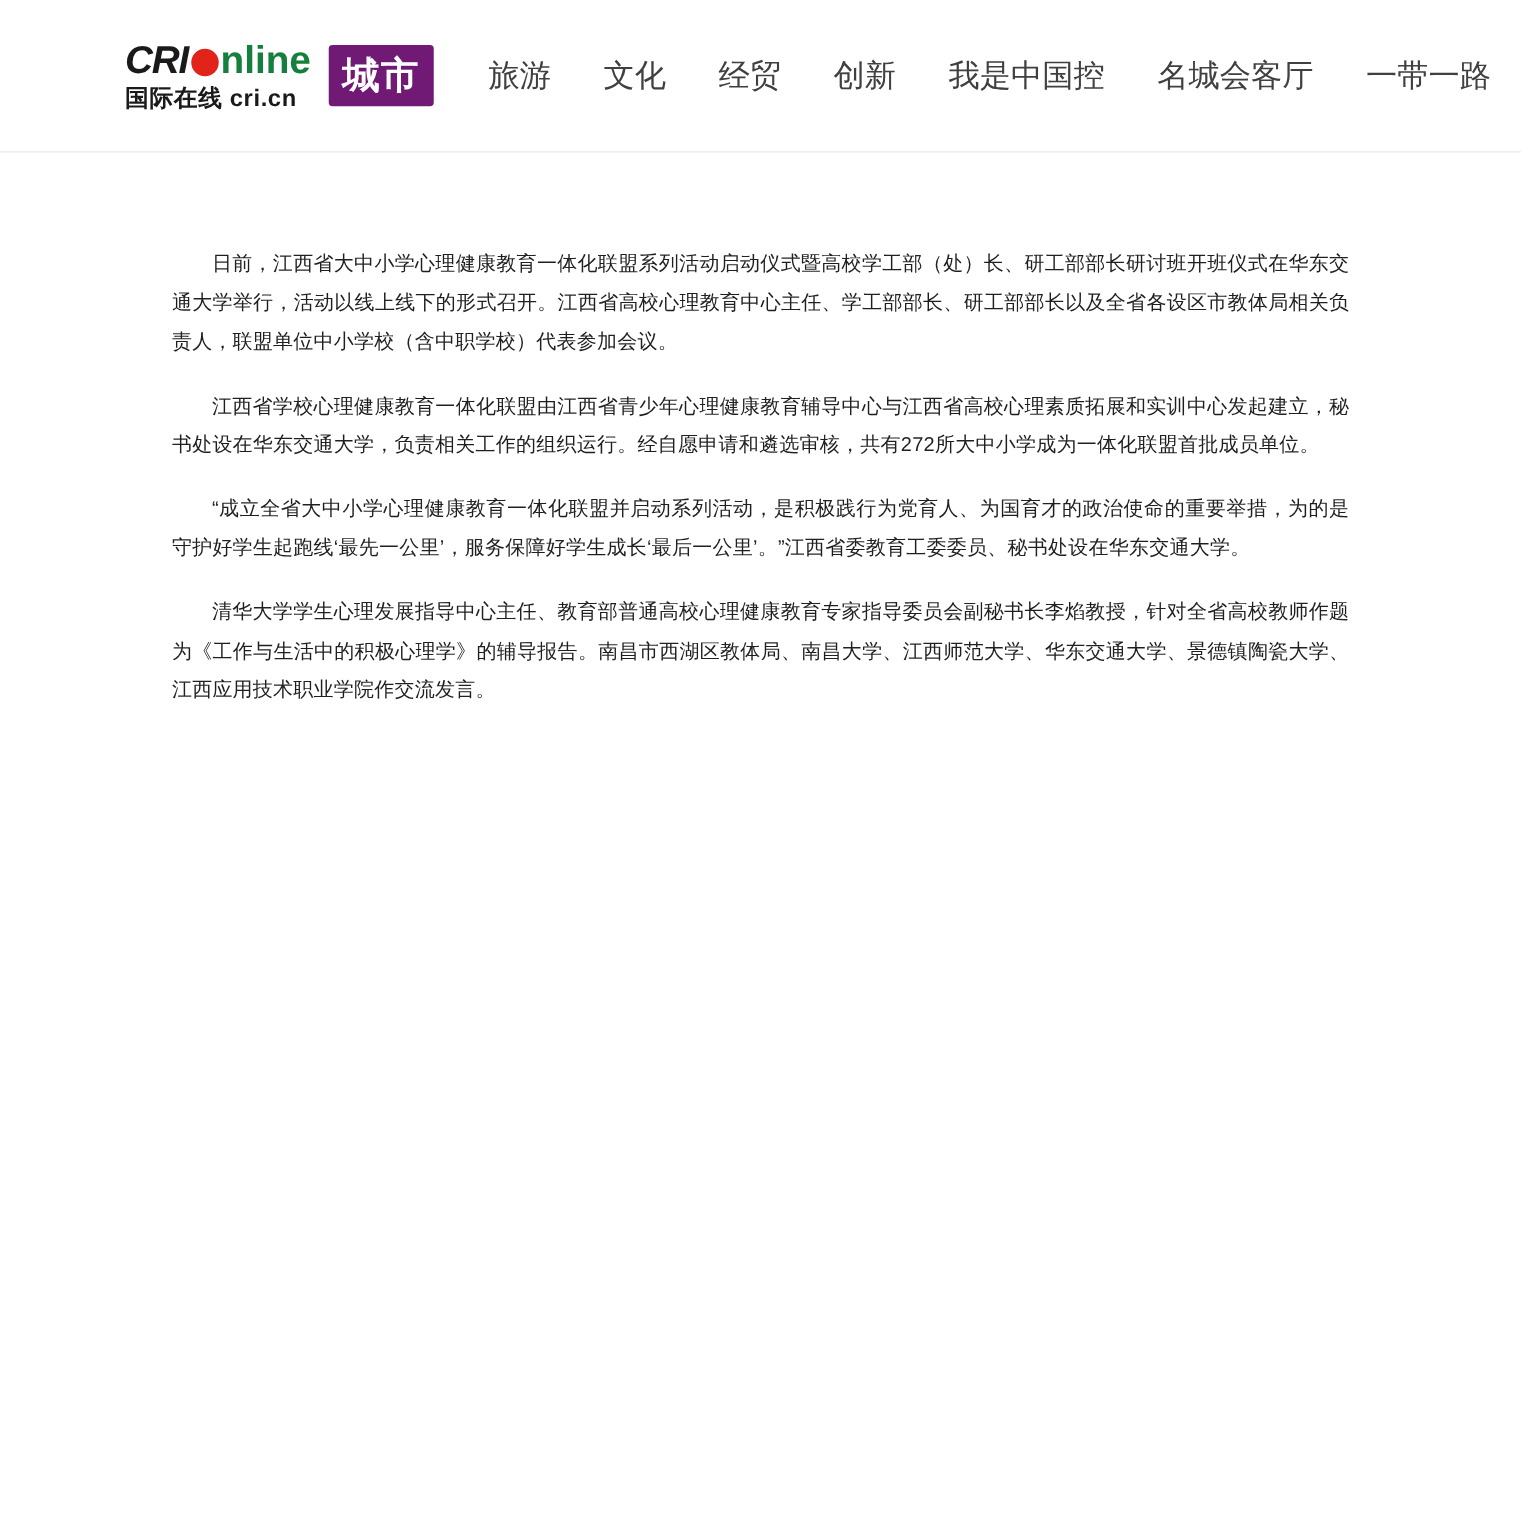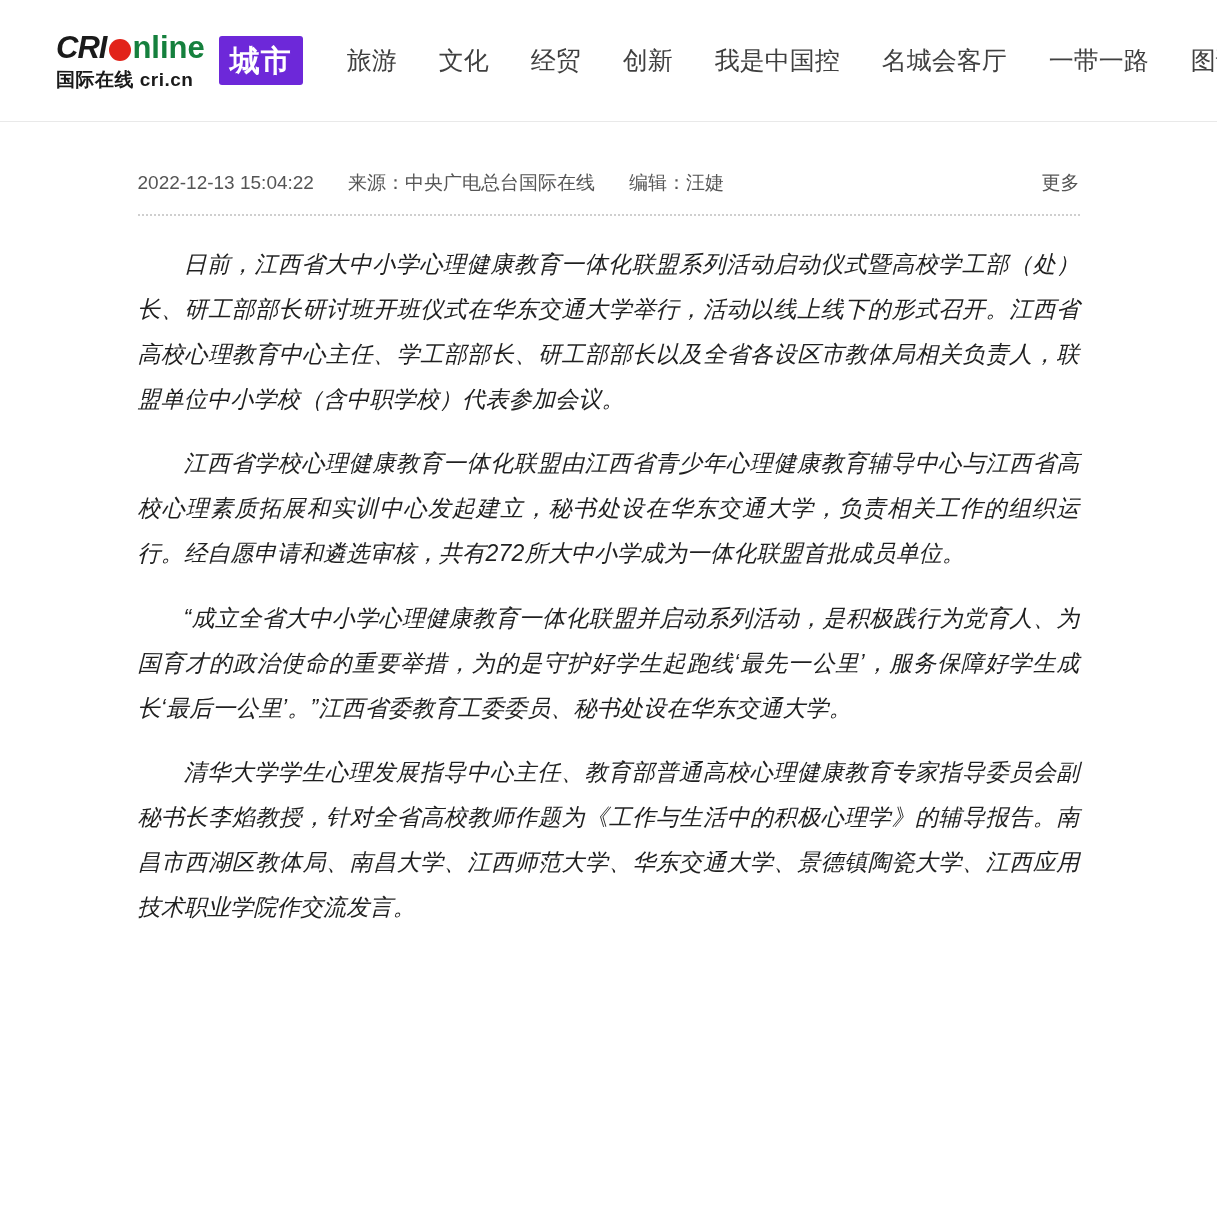--- a/index.html
+++ b/index.html
@@ -13,21 +13,21 @@
     font-family: "Liberation Sans", sans-serif;
     color: #222;
     overflow: hidden;
   }
 
   
   .site-header {
     height: 122px;
     display: flex;
     align-items: center;
-    padding-left: 56px;
+    padding-left: 100px;
     box-sizing: border-box;
     border-bottom: 1px solid #e9e9e9;
   }
   .brand {
     display: flex;
     align-items: center;
     flex: 0 0 auto;
   }
   .brand-logo {
     display: flex;
@@ -69,21 +69,21 @@
     color: #1a1a1a;
     margin-top: 7px;
     letter-spacing: 0.5px;
   }
   .brand-logo-bottom .cn {
     color: #1a1a1a;
     font-weight: bold;
   }
   .brand-badge {
     margin-left: 14px;
-    background: #6d28d9;
+    background: #701a75;
     color: #fff;
     font-size: 30px;
     font-weight: bold;
     padding: 8px 11px;
     border-radius: 3px;
     letter-spacing: 1px;
     line-height: 1.1;
   }
   .main-nav {
     display: flex;
@@ -130,28 +130,27 @@
   .meta-more {
     margin-left: auto;
     color: #555;
     cursor: pointer;
   }
 
   .article-body {
     padding-top: 26px;
   }
   .article-body p {
-    font-size: 23px;
+    font-size: 16px;
     line-height: 1.95;
     color: #1f1f1f;
     margin: 0 0 20px 0;
     text-indent: 2em;
     text-align: justify;
     letter-spacing: 0.2px;
-    font-style: italic;
   }
 </style>
 </head>
 <body>
 
 <div class="site-header">
 
   <div class="brand">
     <div class="brand-logo">
       <div class="brand-logo-top">
@@ -176,30 +175,20 @@
     <div class="nav-item">名城会客厅</div>
     <div class="nav-item">一带一路</div>
     <div class="nav-item">图说城</div>
   </div>
 
 </div>
 
 <div class="article">
 
 
-  <div class="article-meta">
-    <span class="meta-date">2022-12-13 15:04:22</span>
-    <span class="meta-source">
-      <span>来源：</span><span>中央广电总台国际在线</span>
-    </span>
-    <span class="meta-editor">
-      <span>编辑：</span><span>汪婕</span>
-    </span>
-    <span class="meta-more">更多</span>
-  </div>
 
   <div class="article-body">
     <p>日前，江西省大中小学心理健康教育一体化联盟系列活动启动仪式暨高校学工部（处）长、研工部部长研讨班开班仪式在华东交通大学举行，活动以线上线下的形式召开。江西省高校心理教育中心主任、学工部部长、研工部部长以及全省各设区市教体局相关负责人，联盟单位中小学校（含中职学校）代表参加会议。</p>
     <p>江西省学校心理健康教育一体化联盟由江西省青少年心理健康教育辅导中心与江西省高校心理素质拓展和实训中心发起建立，秘书处设在华东交通大学，负责相关工作的组织运行。经自愿申请和遴选审核，共有272所大中小学成为一体化联盟首批成员单位。</p>
     <p>“成立全省大中小学心理健康教育一体化联盟并启动系列活动，是积极践行为党育人、为国育才的政治使命的重要举措，为的是守护好学生起跑线‘最先一公里’，服务保障好学生成长‘最后一公里’。”江西省委教育工委委员、秘书处设在华东交通大学。</p>
     <p>清华大学学生心理发展指导中心主任、教育部普通高校心理健康教育专家指导委员会副秘书长李焰教授，针对全省高校教师作题为《工作与生活中的积极心理学》的辅导报告。南昌市西湖区教体局、南昌大学、江西师范大学、华东交通大学、景德镇陶瓷大学、江西应用技术职业学院作交流发言。</p>
 
   </div>
 
 </div>

